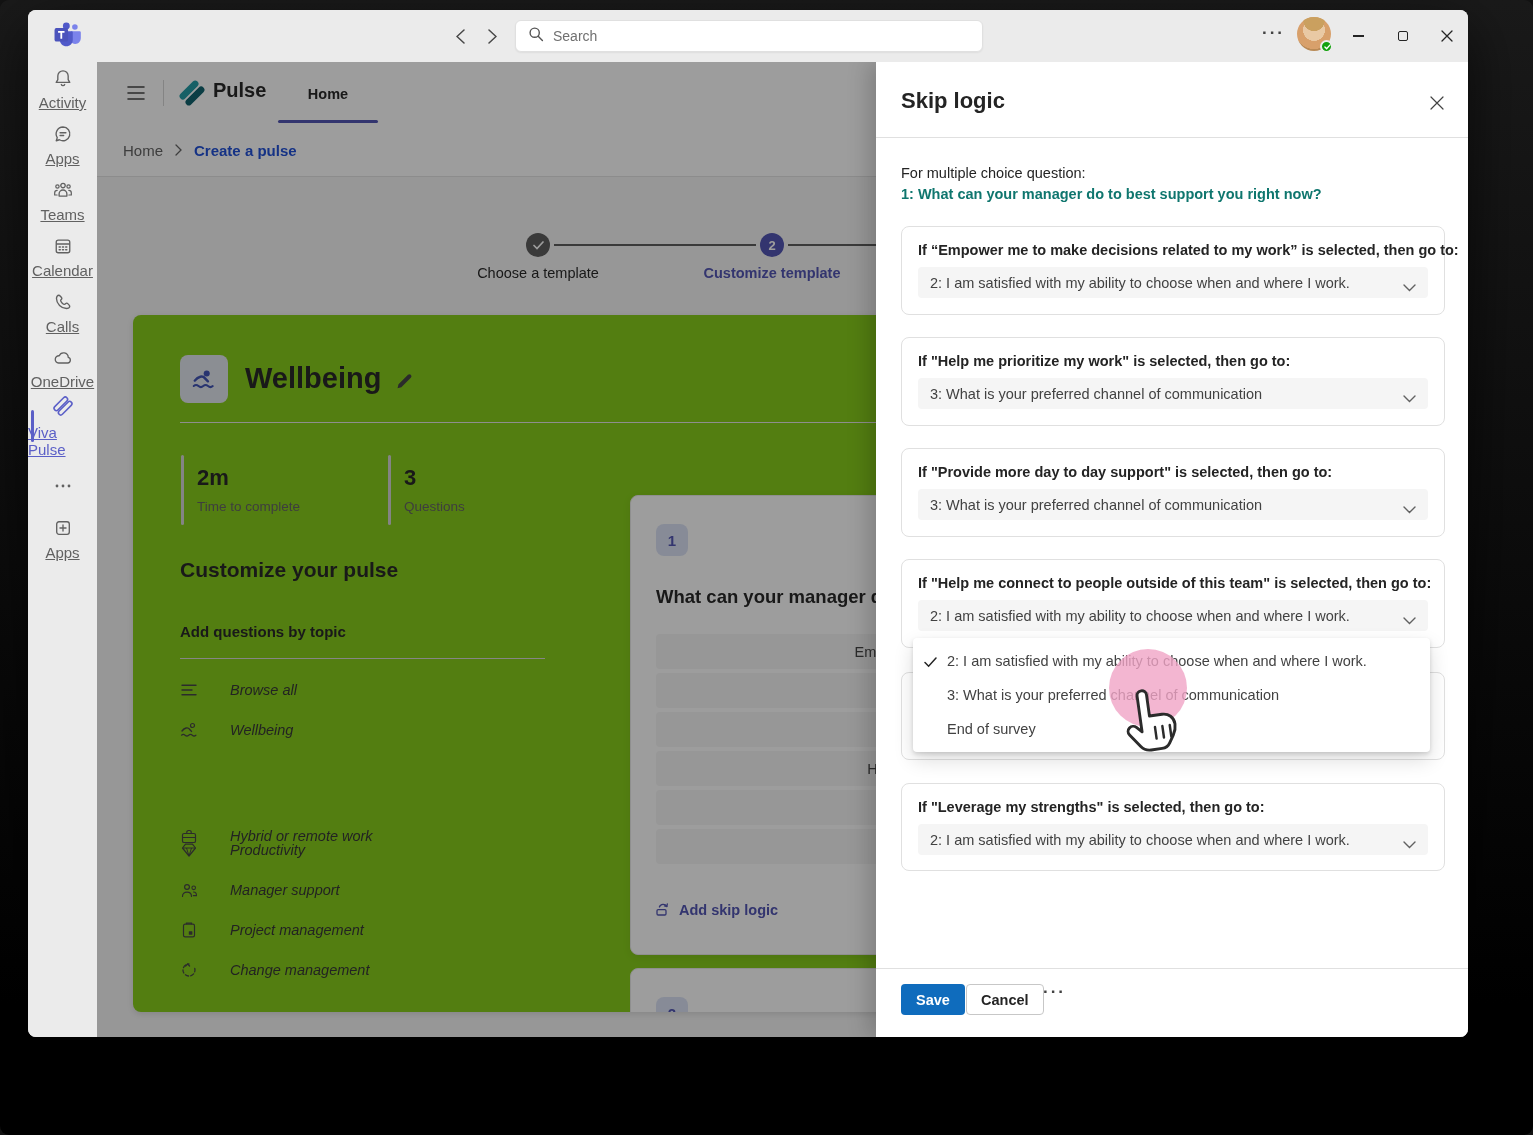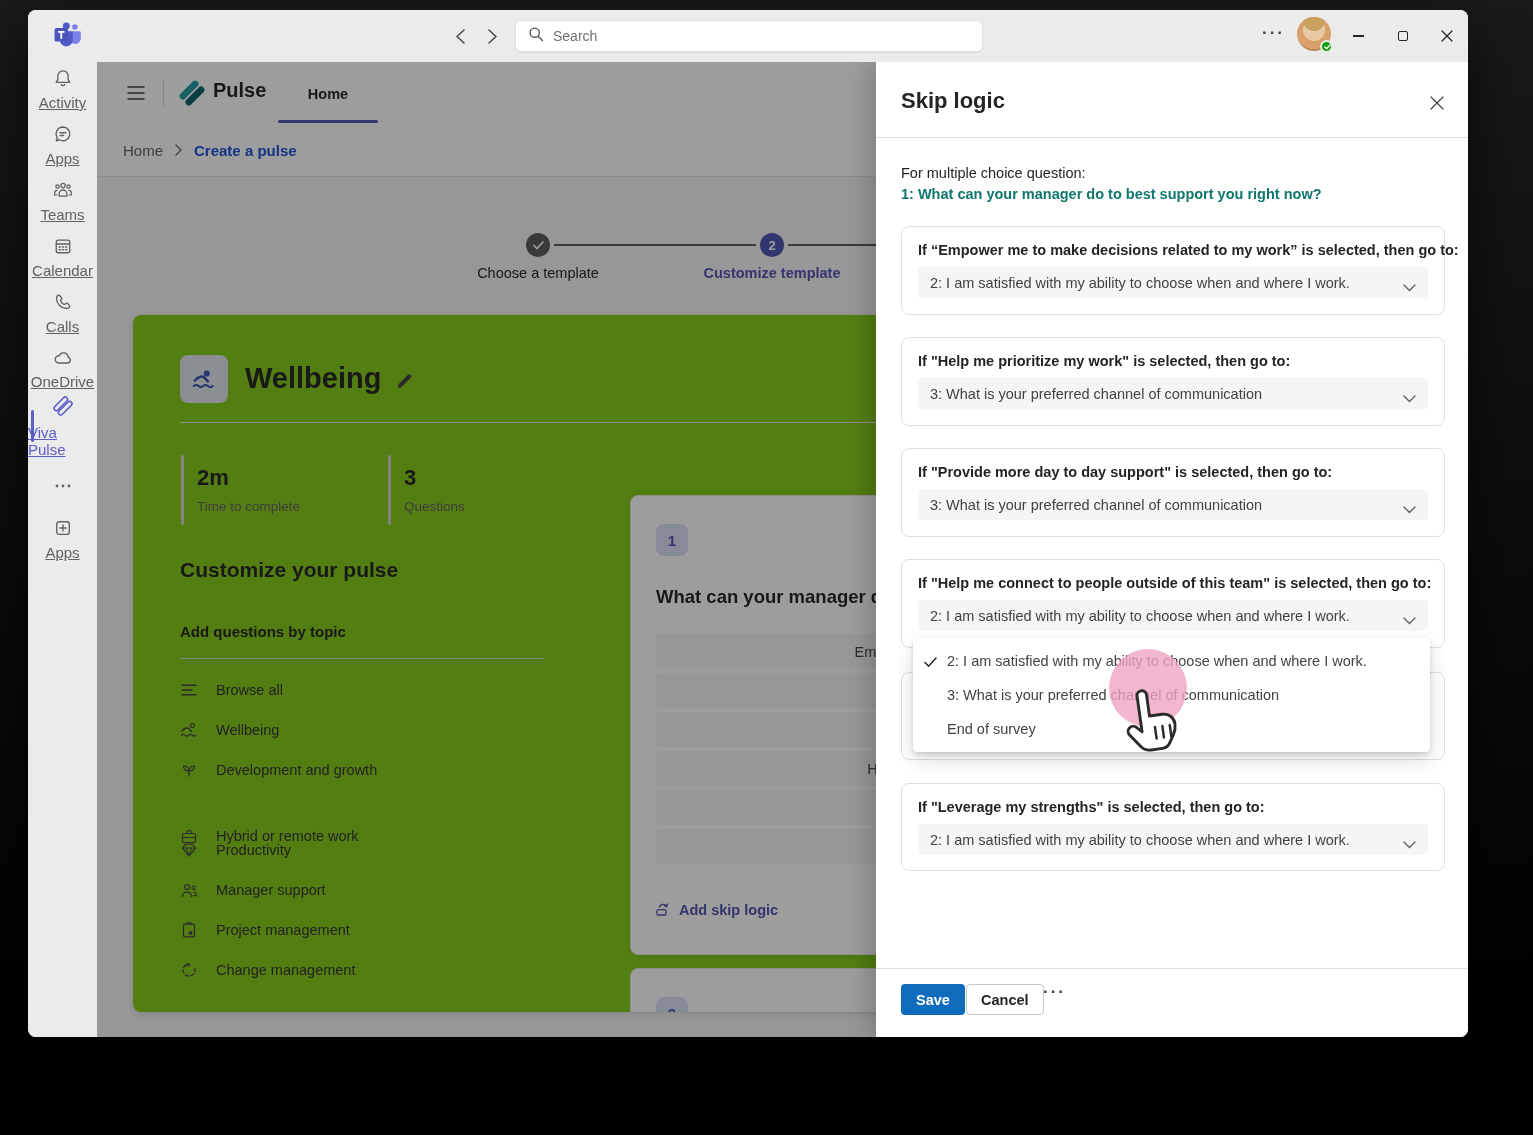--- a/index.html
+++ b/index.html
@@ -1,17 +1,17 @@
 <!DOCTYPE html>
 <html><head>
 <meta charset="utf-8">
 <style>
   * { margin:0; padding:0; box-sizing:border-box; }
   html,body { width:1533px; height:1135px; background:#121212; font-family:"Liberation Sans","DejaVu Sans",sans-serif; }
-  #stage { position:relative; width:1533px; height:1135px; overflow:hidden; background:linear-gradient(#1a1a1a, #000 92%); }
+  #stage { position:relative; width:1533px; height:1135px; overflow:hidden; background:linear-gradient(#1a1a1a, #000 92%);border-radius:9px; }
   #window { position:absolute; left:28px; top:10px; width:1440px; height:1027px; background:#ebebeb; border-radius:8px; overflow:hidden; box-shadow:0 20px 60px rgba(0,0,0,.65); }
 
   
   .titlebar { position:absolute; left:0; top:0; width:100%; height:52px; background:#ebebeb; z-index:40; }
   .tb-logo { position:absolute; left:26px; top:11px; }
   .tb-nav { position:absolute; top:14px; width:24px; height:24px; display:flex; align-items:center; justify-content:center; color:#444; cursor:pointer; }
   .search { position:absolute; left:487px; top:10px; width:468px; height:32px; background:#fff; border:1px solid #e0e0e0; border-radius:6px; display:flex; align-items:center; padding:0 12px; gap:9px; box-shadow:0 1px 2px rgba(0,0,0,.06); }
   .search input { border:none; outline:none; font-size:14px; color:#424242; width:100%; background:transparent; font-family:inherit; }
   .search input::placeholder { color:#707070; }
   .tb-dots { position:absolute; left:1234px; top:13px; font-size:17px; letter-spacing:2px; color:#424242; font-weight:700; cursor:pointer; }
@@ -58,21 +58,21 @@
   .t-icon { position:absolute; left:47px; top:40px; width:48px; height:48px; border-radius:8px; background:#e2e6ef; display:flex; align-items:center; justify-content:center; }
   .t-title { position:absolute; left:112px; top:47px; font-size:29px; font-weight:700; color:#242424; }
   .t-pencil { position:absolute; left:262px; top:57px; cursor:pointer; }
   .t-div { position:absolute; left:47px; right:40px; top:107px; height:1px; background:#e6e6e6; }
   .stat-bar { position:absolute; top:140px; width:3px; height:70px; background:#d6d6d6; border-radius:2px; }
   .stat-val { position:absolute; top:150px; font-size:22px; font-weight:700; color:#242424; }
   .stat-lbl { position:absolute; top:184px; font-size:13.5px; color:#616161;text-align:center; }
   .t-custom { position:absolute; left:47px; top:243px; font-size:21px; font-weight:700; color:#242424; }
   .t-topics-h { position:absolute; left:47px; top:308px; font-size:15px; font-weight:700; color:#242424; }
   .t-topics-div { position:absolute; left:47px; top:343px; width:365px; height:1px; background:#d9d9d9; }
-  .topic { position:absolute; left:47px; width:365px; height:40px; display:flex; align-items:center; gap:18px; color:#333; font-size:14.5px; cursor:pointer; }
+  .topic { position:absolute; left:47px; width:365px; height:40px; display:flex; align-items:center; gap:32px; color:#333; font-size:14.5px; cursor:pointer;font-style:italic; }
   .topic .ticon { width:18px; display:flex; justify-content:center; }
 
   
   .pcard { position:absolute; left:497px; top:180px; width:790px; height:460px; background:#fff; border:1px solid #e8e8e8; border-radius:8px; box-shadow:0 2px 8px rgba(0,0,0,.08); }
   .qbadge { position:absolute; left:25px; top:28px; width:32px; height:32px; border-radius:8px; background:#dbe2f5; color:#4f52b2; font-weight:700; font-size:15px; display:flex; align-items:center; justify-content:center; }
   .qtext { position:absolute; left:25px; top:90px; font-size:18.5px; font-weight:600; color:#242424; white-space:nowrap; }
   .opt { position:absolute; left:25px; width:725px; height:35px; background:#f5f5f5; border-radius:4px; display:flex; align-items:center; justify-content:center; font-size:14.5px; color:#424242; white-space:nowrap; cursor:pointer; }
   .addskip { position:absolute; left:25px; top:405px; display:flex; align-items:center; gap:8px; color:#4f52b2; font-size:14.5px; font-weight:600; cursor:pointer; }
   .pcard2 { position:absolute; left:497px; top:653px; width:790px; height:90px; background:#fff; border:1px solid #e8e8e8; border-radius:8px; }
 
@@ -312,30 +312,20 @@
       <div class="topic" style="top:395px">
         <span class="ticon">
               <svg width="18" height="16" viewBox="0 0 18 16">
                 <circle cx="12.5" cy="3.5" r="2" stroke="#424242" stroke-width="1.2" fill="none"></circle>
                 <path d="M2 9c2.5-3.5 6-4 7.5-1.8l2 2.2" stroke="#424242" stroke-width="1.4" fill="none" stroke-linecap="round"></path>
                 <path d="M1.5 13.2q1.8-1.6 3.6 0t3.6 0q1.8-1.6 3.6 0t3.6 0" stroke="#424242" stroke-width="1.2" fill="none" stroke-linecap="round"></path>
               </svg>
             </span>
         <span>Wellbeing</span>
       </div>
-      <div class="topic" style="top:435px">
-        <span class="ticon">
-              <svg width="16" height="16" viewBox="0 0 16 16">
-                <path d="M8 14v-5" stroke="#424242" stroke-width="1.3" stroke-linecap="round"></path>
-                <path d="M8 9C8 5.5 5.5 4 2.5 4 2.5 7.5 5 9 8 9Z" stroke="#424242" stroke-width="1.2" fill="none" stroke-linejoin="round"></path>
-                <path d="M8 9c0-3.5 2.5-5 5.5-5C13.5 7.5 11 9 8 9Z" stroke="#424242" stroke-width="1.2" fill="none" stroke-linejoin="round"></path>
-              </svg>
-            </span>
-        <span>Development and growth</span>
-      </div>
       <div class="topic" style="top:501px">
         <span class="ticon">
               <svg width="16" height="15" viewBox="0 0 16 15">
                 <rect x="1.5" y="4.5" width="13" height="9" rx="1.6" stroke="#424242" stroke-width="1.2" fill="none"></rect>
                 <path d="M5.8 4.5V3.2A1.7 1.7 0 0 1 7.5 1.5h1A1.7 1.7 0 0 1 10.2 3.2v1.3M1.5 8.5h13" stroke="#424242" stroke-width="1.2" fill="none"></path>
               </svg>
             </span>
         <span>Hybrid or remote work</span>
       </div>
       <div class="topic" style="top:515px">

